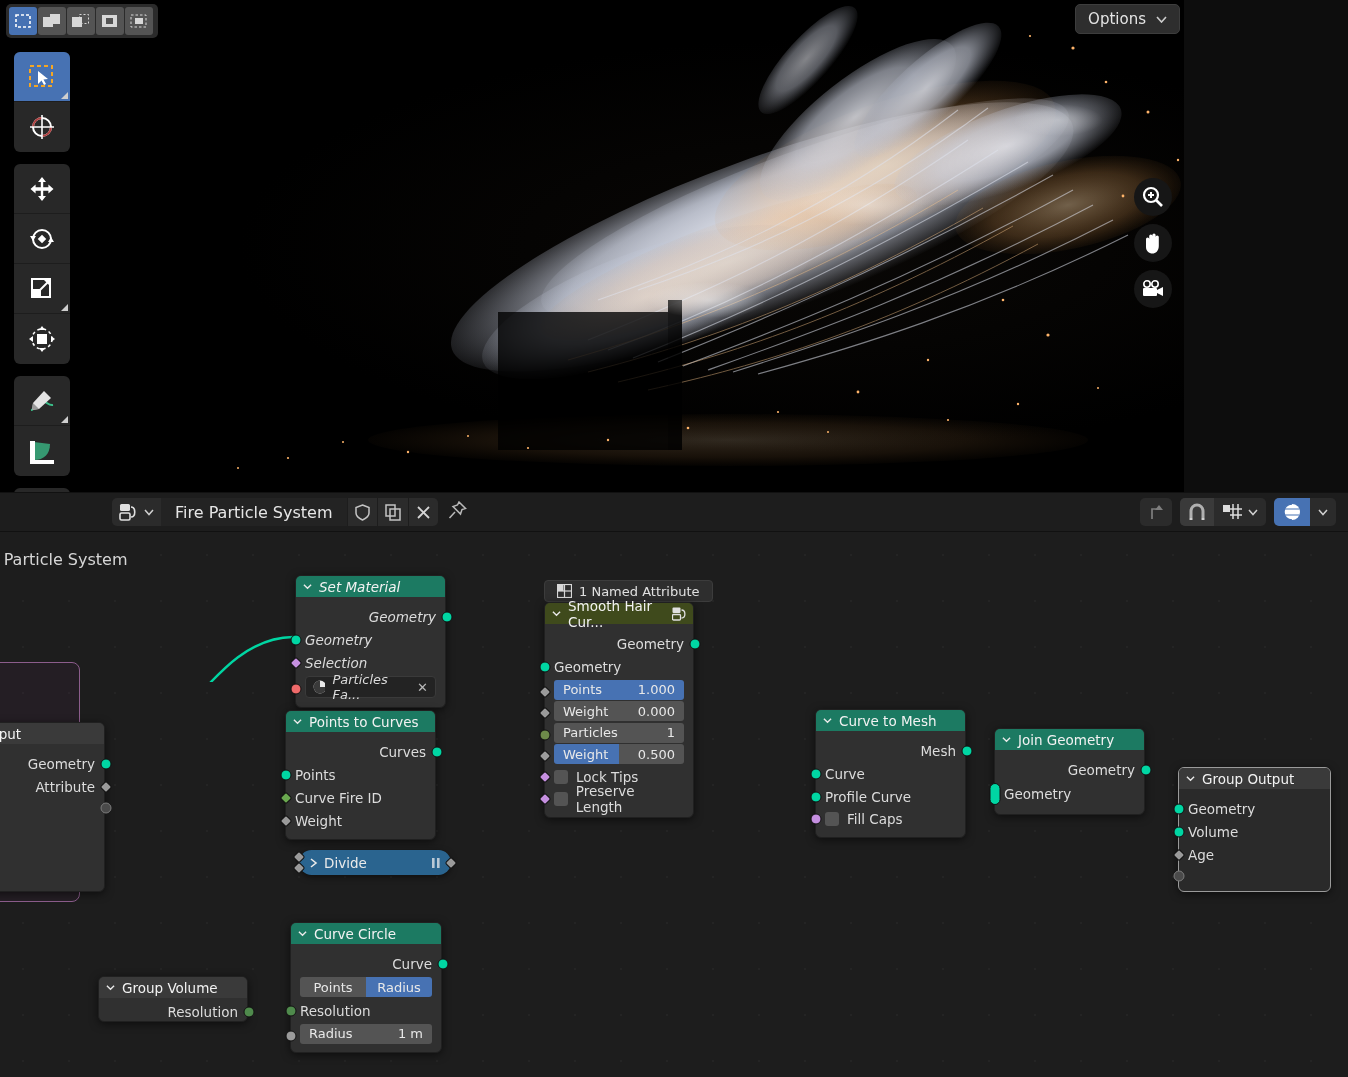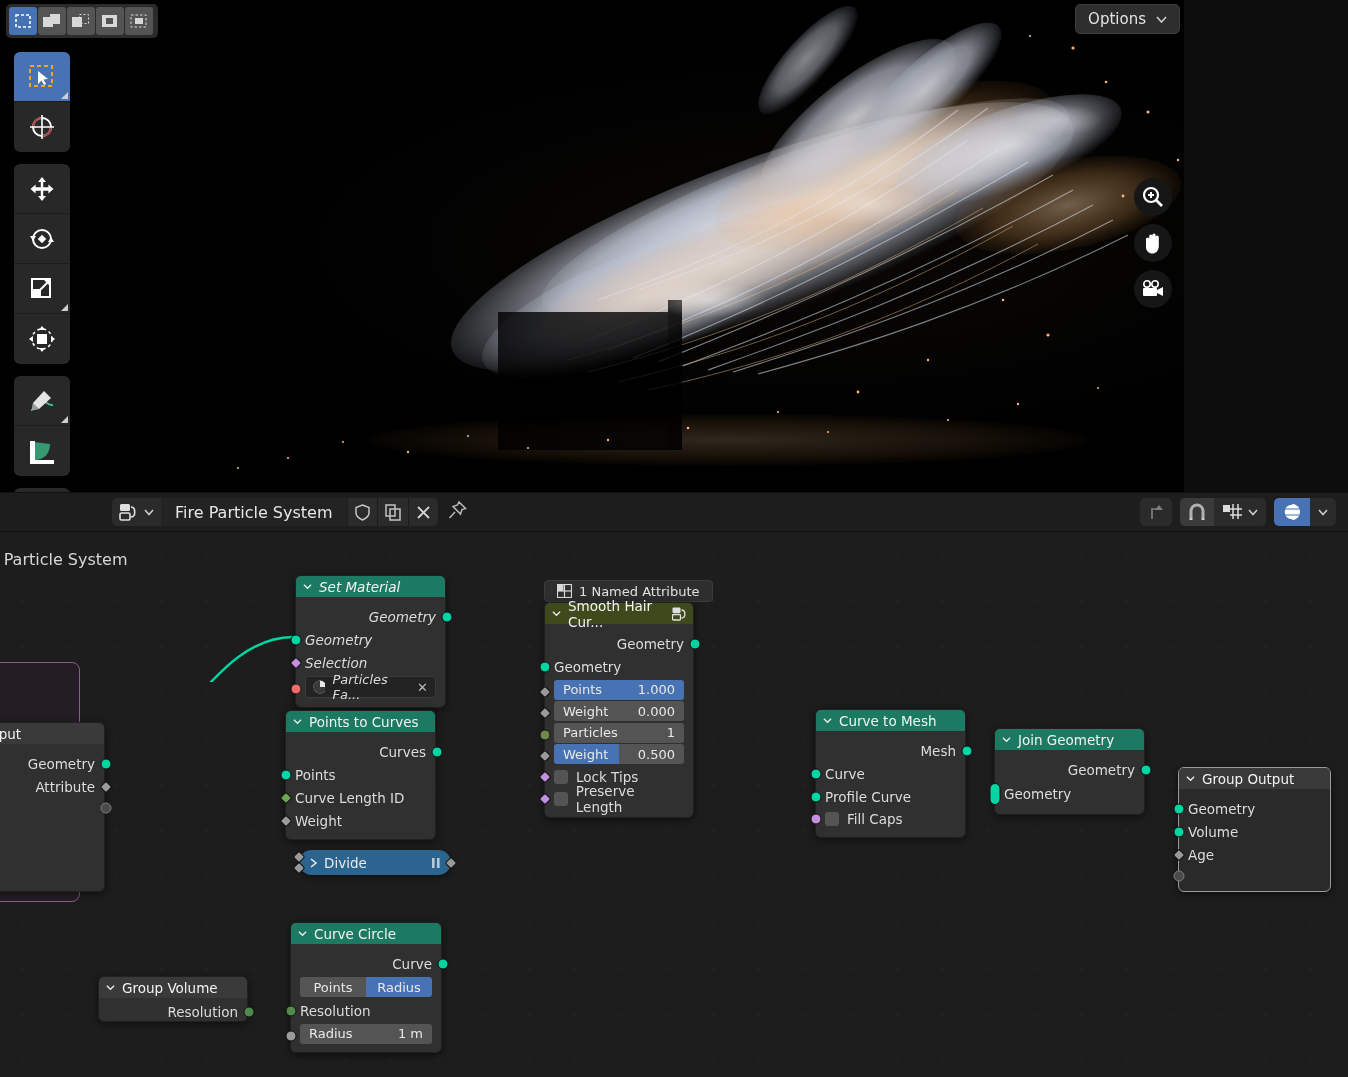--- a/index.html
+++ b/index.html
@@ -604,21 +604,21 @@
         <div class="row out">
           <span>Curves</span>
           <span class="sock geo" style="left:151px"></span>
         </div>
         <div class="row">
           <span class="sock geo" style="left:0"></span>
           <span>Points</span>
         </div>
         <div class="row">
           <span class="sock diamond green-d" style="left:0"></span>
-          <span>Curve Length ID</span>
+          <span>Curve Fire ID</span>
         </div>
         <div class="row">
           <span class="sock diamond grey" style="left:0"></span>
           <span>Weight</span>
         </div>
       </div>
     </div>
 
     <div class="badge" style="left:544px; top:48px;">
       <svg width="15" height="14">

